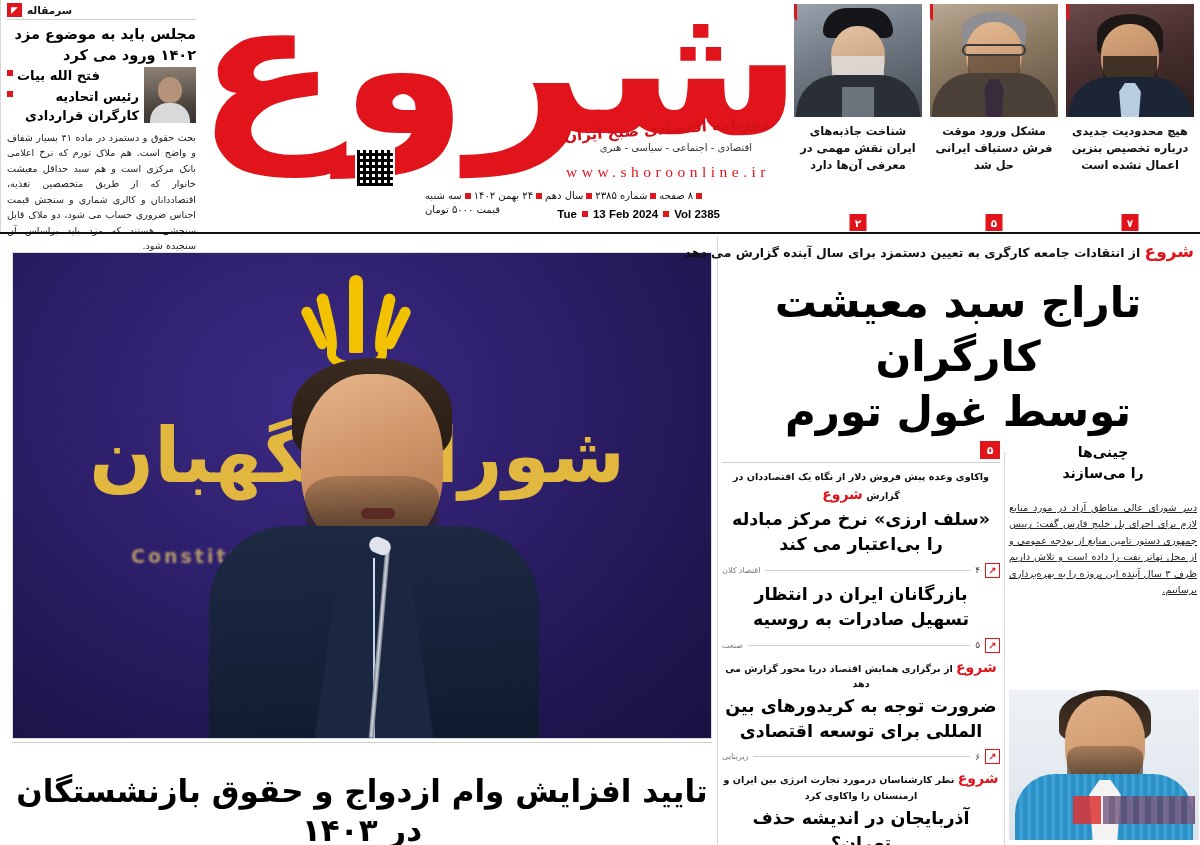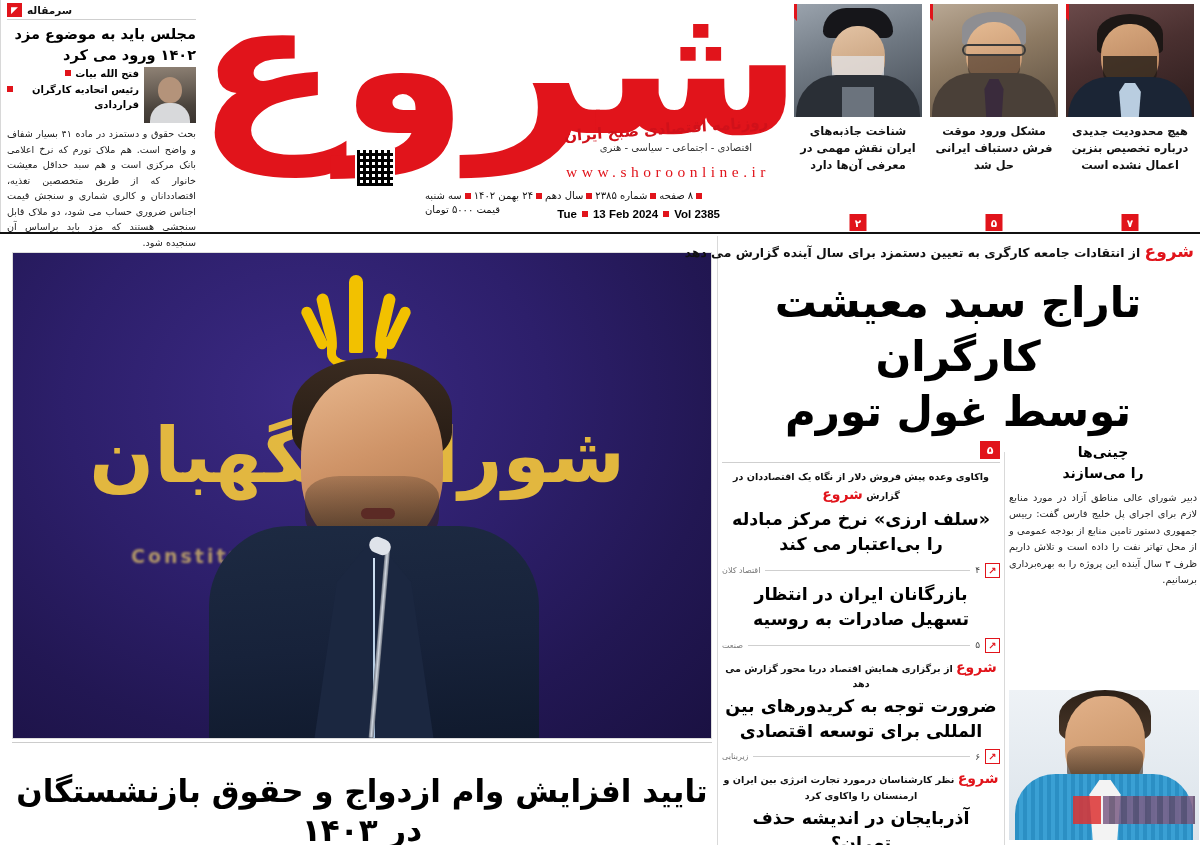--- a/index.html
+++ b/index.html
@@ -42,22 +42,22 @@
     background: linear-gradient(175deg,#8f8275 0%,#6c6258 38%,#4a433c 70%,#3a342f 100%);
     position: relative; overflow: hidden;
   }
   .ed-photo::before { content:""; position:absolute; left:14px; top:10px; width:24px; height:26px;
     border-radius:50% 50% 46% 46%; background:#b4937a; }
   .ed-photo::after { content:""; position:absolute; left:6px; bottom:0; width:40px; height:20px;
     border-radius:18px 18px 0 0; background:#d8d9db; }
   .ed-bylines { flex: 1; }
   .ed-by {
     display: flex; flex-direction: row-reverse; align-items: flex-start; gap: 4px;
-    font-size: 10px; font-weight: bold; color: #000; line-height: 1.5; margin-bottom: 1px;
-    justify-content: flex-end; text-align: right;
+    font-size: 13px; font-weight: bold; color: #000; line-height: 1.5; margin-bottom: 1px;
+    justify-content: flex-start; text-align: right;
   }
   .ed-by .sq { width: 6px; height: 6px; background: #e1141b; flex: none; margin-top: 4px; }
   .ed-body {
     font-size: 9.6px; line-height: 1.62; color: #1a1a1a; text-align: justify;
     margin-top: 3px; direction: rtl;
   }
   .ed-more { font-size: 10.5px; font-weight: bold; margin-top: 7px; text-align: right; }
 
   
   .masthead { position: absolute; left: 203px; top: 0; width: 577px; height: 232px; }
@@ -215,21 +215,21 @@
     width: 15px; height: 15px; border: 1.4px solid #e1141b; color: #e1141b; font-size: 10px; font-weight: bold;
     display: flex; align-items: center; justify-content: center; flex: none;
   }
   .item-foot .pgnum { font-size: 9px; color: #444; flex: none; }
   .item-foot .line { flex: 1; height: 1px; background: #cfcfcf; }
   .item-foot .sect { font-size: 8px; color: #777; flex: none; }
 
   
   .rail { position: absolute; left: 1009px; top: 206px; width: 188px; }
   .rail-title { font-size: 14px; font-weight: bold; line-height: 1.5; color: #000; text-align: center; letter-spacing:-0.3px;}
-  .rail-body { font-size: 9.8px; line-height: 1.68; color: #222; text-align: justify; margin-top: 6px; }
+  .rail-body { font-size: 9.8px; line-height: 1.68; color: #222; text-align: justify; margin-top: 16px; text-decoration: underline; }
   .rail-photo {
     position: absolute; left: 1009px; top: 454px; width: 190px; height: 150px; overflow: hidden;
     background: linear-gradient(180deg,#eef2f6,#dbe3ea);
   }
   .rp-head { position:absolute; left: 56px; top: 6px; width: 80px; height: 96px;
     background: linear-gradient(160deg,#e2b189,#c48f62); border-radius: 46% 46% 44% 44%; }
   .rp-hair { position:absolute; left: 50px; top: 0px; width: 92px; height: 52px;
     background: linear-gradient(180deg,#2c2017,#4a382a); border-radius: 50% 50% 22% 22%; }
   .rp-beard { position:absolute; left: 58px; top: 56px; width: 76px; height: 52px;
     background: linear-gradient(180deg, rgba(55,40,30,.3), rgba(40,30,22,.9)); border-radius: 20% 20% 50% 50%; }

